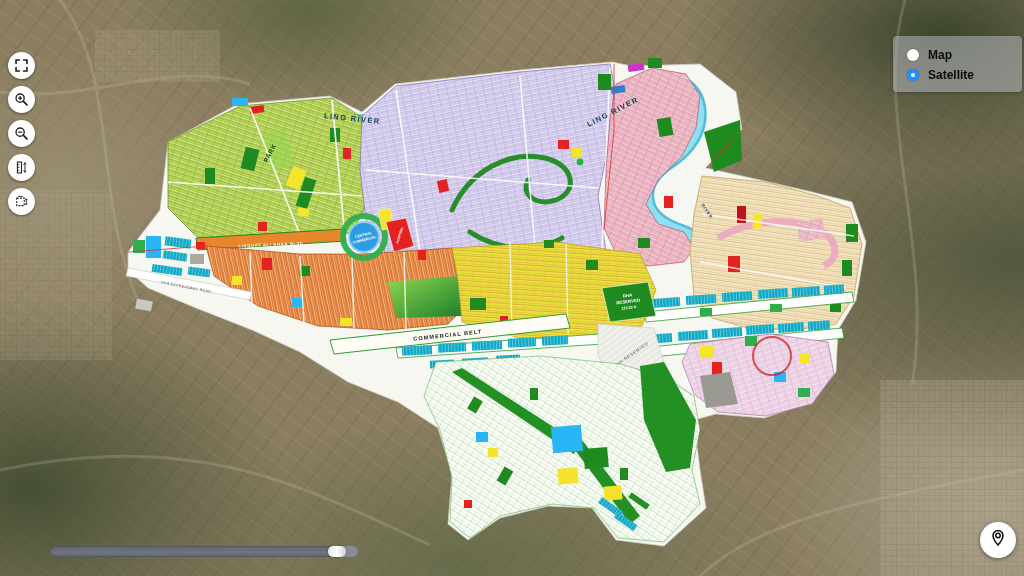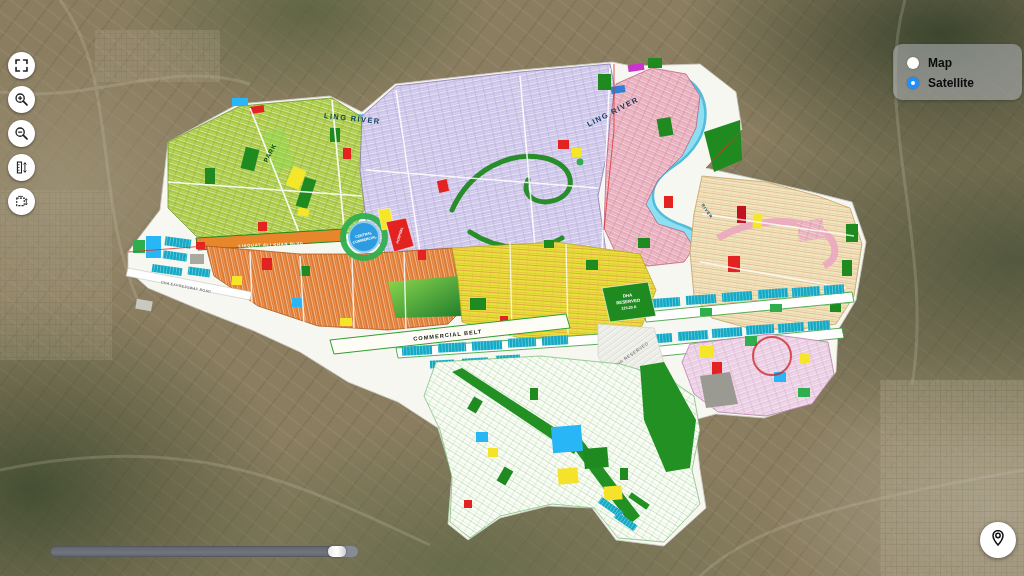--- a/index.html
+++ b/index.html
@@ -19,21 +19,21 @@
       radial-gradient(ellipse 360px 260px at 97% 88%, rgba(168,160,138,.9), transparent 62%),
       repeating-linear-gradient(37deg, rgba(255,255,255,.05) 0 2px, transparent 2px 15px),
       repeating-linear-gradient(-53deg, rgba(0,0,0,.06) 0 2px, transparent 2px 19px);
   }
   svg text{font-family:"Liberation Sans",sans-serif;}
   
   .ctl-btn{position:absolute;left:8px;width:27px;height:27px;border-radius:50%;background:#fff;
     box-shadow:0 1px 3px rgba(0,0,0,.45);display:flex;align-items:center;justify-content:center;cursor:pointer;}
   .ctl-btn svg{display:block;}
   
-  .layer-panel{position:absolute;top:44px;right:2px;width:129px;height:56px;border-radius:9px;
+  .layer-panel{position:absolute;top:36px;right:2px;width:129px;height:56px;border-radius:4px;
     background:rgba(178,183,189,.55);box-shadow:0 1px 3px rgba(0,0,0,.25);padding:9px 0 0 14px;box-sizing:border-box;}
   .layer-row{display:flex;align-items:center;height:20px;cursor:pointer;}
   .radio-dot{width:12px;height:12px;border-radius:50%;background:#fff;margin-right:9px;flex:0 0 auto;
     box-shadow:0 0 2px rgba(0,0,0,.35);position:relative;}
   .radio-dot.selected::after{content:"";position:absolute;left:4px;top:4px;width:4px;height:4px;border-radius:50%;background:#fff;}
   .layer-label{font-size:12px;font-weight:bold;color:#0b0b0b;}
   
   .opacity-slider{position:absolute;left:50px;bottom:19px;width:308px;height:11px;border-radius:6px;
     background:linear-gradient(#63666e,#74798333 60%,#63666e);background-color:#6e737c;box-shadow:inset 0 0 2px rgba(0,0,0,.5);cursor:pointer;}
   .slider-tail{position:absolute;right:0;top:0;bottom:0;width:16px;background:#868b95;border-radius:0 6px 6px 0;}

